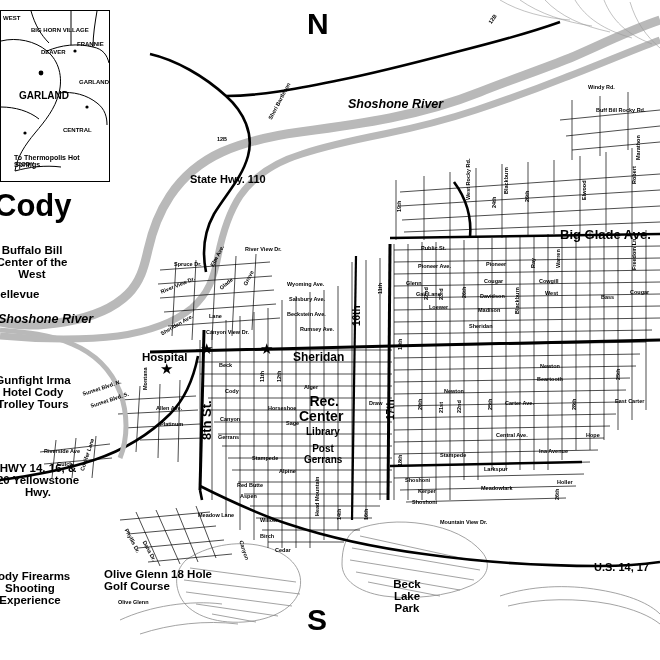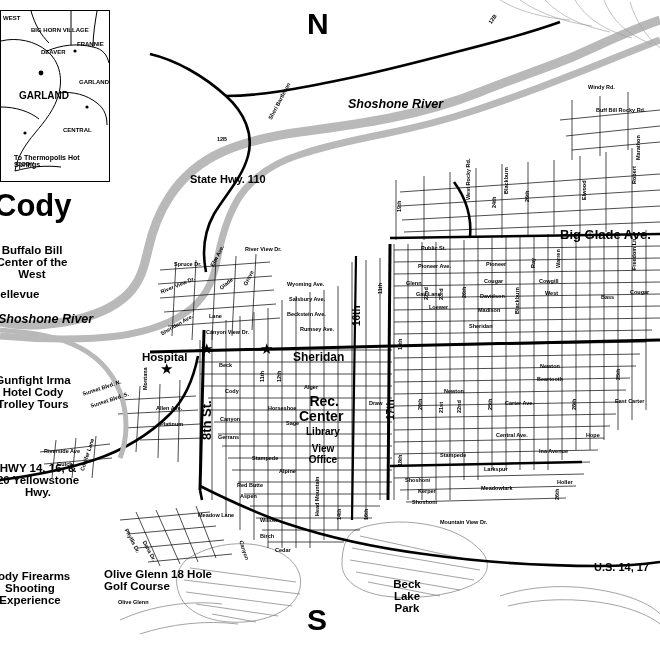--- a/index.html
+++ b/index.html
@@ -326,21 +326,21 @@
   <div class="lbl poi-left" style="left:142px; top:351px;">Hospital</div>
 
   <div class="lbl" style="left:293px; top:351px; font-size:12px; font-weight:bold;">Sheridan</div>
 
   <div class="lbl poi-left" style="left:-10px; top:374px; width:86px; white-space:normal; text-align:center;">Gunfight Irma Hotel Cody Trolley Tours</div>
 
   <div class="lbl poi-left" style="left:299px; top:394px; width:40px; white-space:normal; text-align:right; font-size:14px;">Rec. Center</div>
 
   <div class="lbl poi-left" style="left:306px; top:427px; font-size:10px;">Library</div>
 
-  <div class="lbl poi-left" style="left:304px; top:444px; width:38px; white-space:normal; text-align:center; font-size:10px;">View Office</div>
+  <div class="lbl poi-left" style="left:304px; top:444px; width:38px; white-space:normal; text-align:center; font-size:10px;">Post Gerrans</div>
 
   <div class="lbl poi-left" style="left:-8px; top:462px; width:92px; white-space:normal; text-align:center;">HWY 14, 16, &amp; 20 Yellowstone Hwy.</div>
 
   <div class="lbl poi-left" style="left:104px; top:568px; width:116px; white-space:normal; text-align:left;">Olive Glenn 18 Hole Golf Course</div>
 
   <div class="lbl poi-left" style="left:-12px; top:570px; width:84px; white-space:normal; text-align:center;">Cody Firearms Shooting Experience</div>
 
   <div class="lbl poi-left" style="left:384px; top:578px; width:46px; white-space:normal; text-align:center;">Beck Lake Park</div>
 
   <div class="lbl" style="left:594px; top:562px; font-size:11px; font-weight:bold;">U.S. 14, 17</div>

